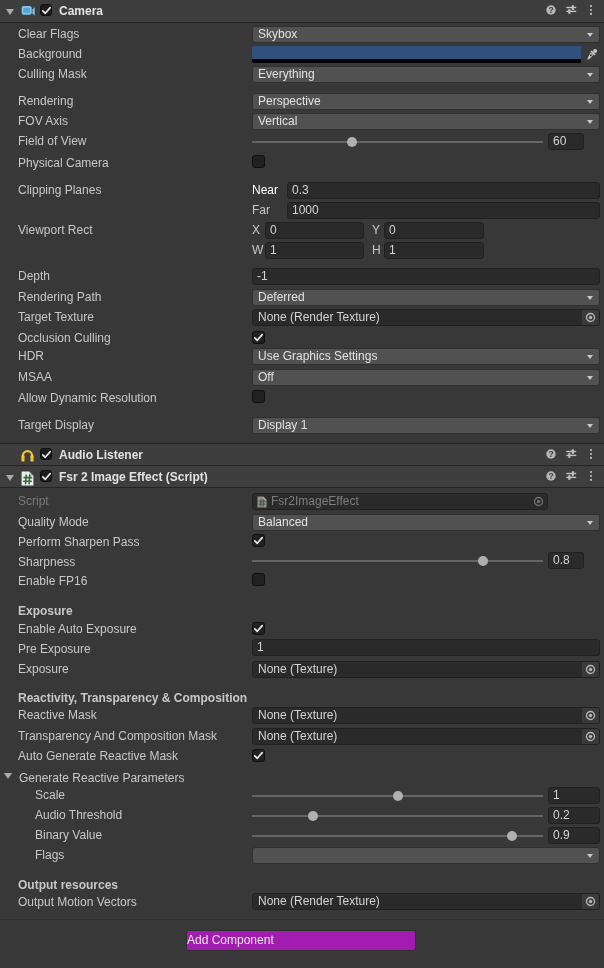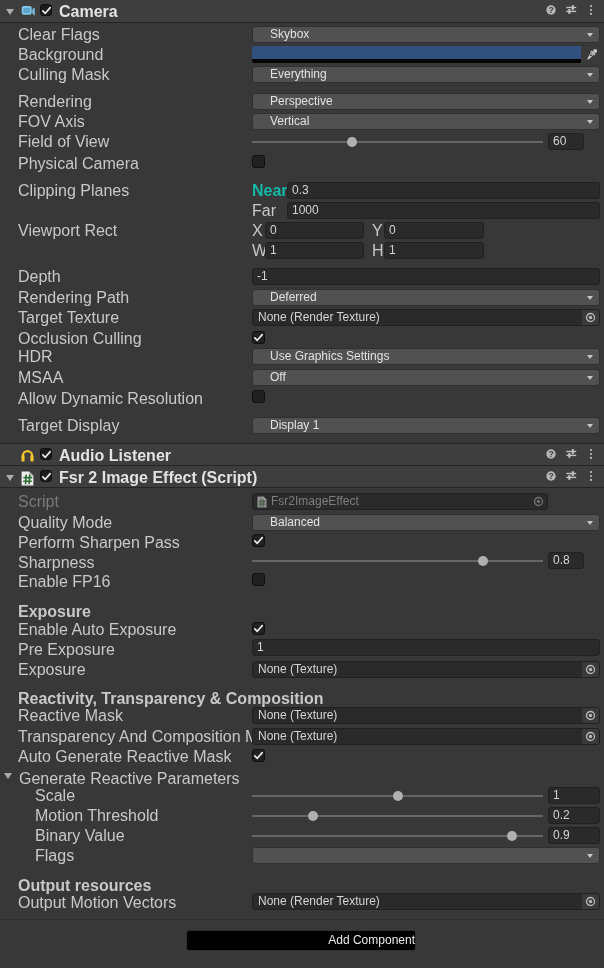--- a/index.html
+++ b/index.html
@@ -1,41 +1,41 @@
 <!DOCTYPE html>
 <html><head><meta charset="utf-8"><style>
 * { margin:0; padding:0; box-sizing:border-box; }
 html,body { width:604px; height:968px; background:#383838; overflow:hidden; }
 #root { position:relative; width:604px; height:968px; background:#383838;
   font-family:"Liberation Sans",sans-serif; font-size:12px; }
 .abs { position:absolute; }
-.lbl { position:absolute; font-size:16px; line-height:13px; white-space:nowrap; }
+.lbl { position:absolute; font-size:12px; line-height:13px; white-space:nowrap; }
 .hdr { position:absolute; left:0; width:604px; background:#3e3e3e; }
 .dd { position:absolute; height:17px; background:#515151; border:1px solid #303030;
   border-radius:3px; color:#e2e2e2; line-height:15px; white-space:nowrap; overflow:hidden; }
-.dd span { padding-left:17px; }
+.dd span { padding-left:5px; }
 .arr { position:absolute; right:6px; top:5.5px; width:0; height:0;
   border-left:3.8px solid transparent; border-right:3.8px solid transparent;
   border-top:4.2px solid #c8c8c8; }
 .tf { position:absolute; height:17px; background:#2a2a2a; border:1px solid #212121;
   border-radius:3px; color:#d4d4d4; line-height:15px; padding-left:4px; white-space:nowrap; overflow:hidden; }
 .obj { position:absolute; height:17px; background:#2a2a2a; border:1px solid #212121;
   border-radius:3px; line-height:15px; white-space:nowrap; }
 .pkbtn { position:absolute; right:0; top:0; width:17px; height:15px; background:#3a3a3a;
   border-radius:0 2px 2px 0; }
 .pk { position:absolute; left:3px; top:2px; }
 .cb { position:absolute; width:13px; height:13px; background:#212121;
   border:1px solid #0f0f0f; border-radius:3px; }
 .hcb { background:#1c1c1c; width:12px; height:12px; }
 .trk { position:absolute; height:2px; background:#656565; }
 .knob { position:absolute; width:10px; height:10px; border-radius:50%; background:#b0b0b0; }
 .fold { position:absolute; width:0; height:0; border-left:4.5px solid transparent;
   border-right:4.5px solid transparent; border-top:6px solid #aaaaaa; }
-.btn { position:absolute; background:#000000; border:1px solid #303030; border-radius:3px;
-  color:#e8e8e8; text-align:right; line-height:19px; font-size:12px; }
+.btn { position:absolute; background:#a21caf; border:1px solid #303030; border-radius:3px;
+  color:#e8e8e8; text-align:left; line-height:19px; font-size:12px; }
 </style></head><body>
 <div id="root">
 <div class="hdr" style="top:0px;height:22px"></div>
 <div class="abs" style="left:0;top:22px;width:604px;height:1px;background:#242424"></div>
 <div class="fold" style="left:6.2px;top:8.5px;border-top-color:#ababab"></div>
 <svg class="abs" style="left:20px;top:3px" width="16" height="16" viewBox="0 0 16 16">
       <rect x="1.7" y="3.1" width="10" height="8.6" rx="2" fill="#7fc6ea"></rect>
       <rect x="3.4" y="4.9" width="6.6" height="5" fill="#5ba4cd"></rect>
       <path d="M12.4,6.4 L14.7,4.2 L14.7,12.7 L12.4,10.5 Z" fill="#7fc6ea"></path>
     </svg>
@@ -85,21 +85,21 @@
 <div class="dd" style="left:252px;top:93px;width:348px"><span>Perspective</span><i class="arr"></i></div>
 <div class="lbl" style="left:18px;top:115px;font-weight:normal;color:#c8c8c8">FOV Axis</div>
 <div class="dd" style="left:252px;top:113px;width:348px"><span>Vertical</span><i class="arr"></i></div>
 <div class="lbl" style="left:18px;top:135px;font-weight:normal;color:#c8c8c8">Field of View</div>
 <div class="trk" style="left:252px;top:140.5px;width:291px"></div>
 <div class="knob" style="left:347px;top:136.5px"></div>
 <div class="tf" style="left:548px;top:133px;width:36px">60</div>
 <div class="lbl" style="left:18px;top:157px;font-weight:normal;color:#c8c8c8">Physical Camera</div>
 <div class="cb" style="left:252px;top:155px"></div>
 <div class="lbl" style="left:18px;top:184px;font-weight:normal;color:#c8c8c8">Clipping Planes</div>
-<div class="lbl" style="left:252px;top:184px;font-weight:bold;color:#14b8a6">Near</div>
+<div class="lbl" style="left:252px;top:184px;font-weight:normal;color:#ffffff">Near</div>
 <div class="tf" style="left:287px;top:182px;width:313px">0.3</div>
 <div class="lbl" style="left:252px;top:204px;font-weight:normal;color:#c8c8c8">Far</div>
 <div class="tf" style="left:287px;top:202px;width:313px">1000</div>
 <div class="lbl" style="left:18px;top:224px;font-weight:normal;color:#c8c8c8">Viewport Rect</div>
 <div class="lbl" style="left:252px;top:224px;font-weight:normal;color:#c8c8c8">X</div>
 <div class="tf" style="left:265px;top:222px;width:99px">0</div>
 <div class="lbl" style="left:372px;top:224px;font-weight:normal;color:#c8c8c8">Y</div>
 <div class="tf" style="left:384px;top:222px;width:100px">0</div>
 <div class="lbl" style="left:252px;top:244px;font-weight:normal;color:#c8c8c8">W</div>
 <div class="tf" style="left:265px;top:242px;width:99px">1</div>
@@ -269,21 +269,21 @@
       <svg width="13" height="13" viewBox="0 0 13 13" style="position:absolute;left:-1px;top:-1px">
         <path d="M2.8,6.8 L5.3,9.3 L10.2,3.6" fill="none" stroke="#e8e8e8" stroke-width="1.7" stroke-linecap="round" stroke-linejoin="round"></path>
       </svg>
     </div>
 <div class="fold" style="left:4px;top:773px;border-top-color:#aaaaaa"></div>
 <div class="lbl" style="left:19px;top:772px;font-weight:normal;color:#c8c8c8">Generate Reactive Parameters</div>
 <div class="lbl" style="left:35px;top:789px;font-weight:normal;color:#c8c8c8">Scale</div>
 <div class="trk" style="left:252px;top:794.5px;width:291px"></div>
 <div class="knob" style="left:393px;top:790.5px"></div>
 <div class="tf" style="left:548px;top:787px;width:52px">1</div>
-<div class="lbl" style="left:35px;top:809px;font-weight:normal;color:#c8c8c8">Motion Threshold</div>
+<div class="lbl" style="left:35px;top:809px;font-weight:normal;color:#c8c8c8">Audio Threshold</div>
 <div class="trk" style="left:252px;top:814.5px;width:291px"></div>
 <div class="knob" style="left:308px;top:810.5px"></div>
 <div class="tf" style="left:548px;top:807px;width:52px">0.2</div>
 <div class="lbl" style="left:35px;top:829px;font-weight:normal;color:#c8c8c8">Binary Value</div>
 <div class="trk" style="left:252px;top:834.5px;width:291px"></div>
 <div class="knob" style="left:507px;top:830.5px"></div>
 <div class="tf" style="left:548px;top:827px;width:52px">0.9</div>
 <div class="lbl" style="left:35px;top:849px;font-weight:normal;color:#c8c8c8">Flags</div>
 <div class="dd" style="left:252px;top:847px;width:348px"><i class="arr"></i></div>
 <div class="lbl" style="left:18px;top:879px;font-weight:bold;color:#c8c8c8">Output resources</div>

